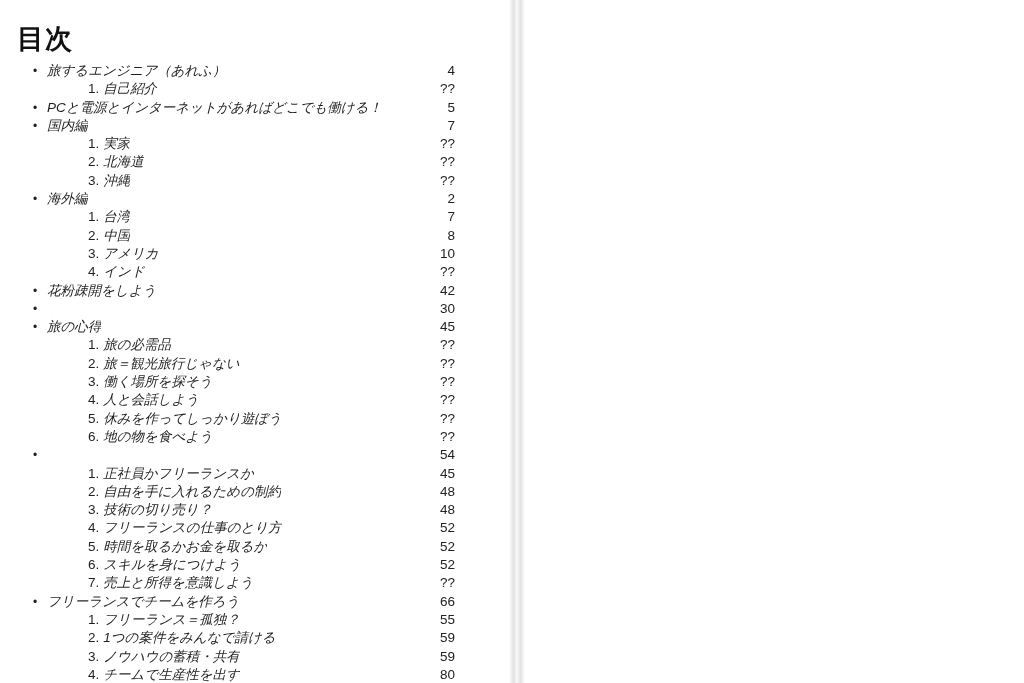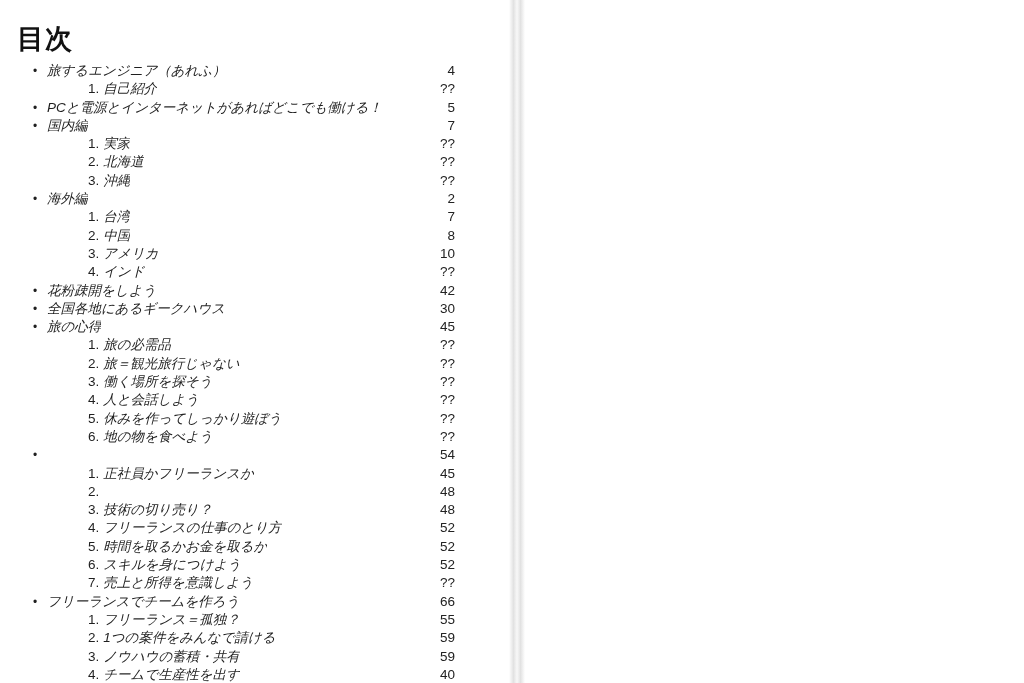--- a/index.html
+++ b/index.html
@@ -101,21 +101,20 @@
         <span class="title">インド</span>
         <span class="pagenum">??</span>
       </div>
       <div class="row lvl1">
         <span class="marker bullet">•</span>
         <span class="title">花粉疎開をしよう</span>
         <span class="pagenum">42</span>
       </div>
       <div class="row lvl1">
         <span class="marker bullet">•</span>
-        <span class="title">全国各地にあるギークハウス</span>
         <span class="pagenum">30</span>
       </div>
       <div class="row lvl1">
         <span class="marker bullet">•</span>
         <span class="title">旅の心得</span>
         <span class="pagenum">45</span>
       </div>
       <div class="row lvl2">
         <span class="marker num">1.</span>
         <span class="title">旅の必需品</span>
@@ -150,20 +149,21 @@
         <span class="marker bullet">•</span>
         <span class="pagenum">54</span>
       </div>
       <div class="row lvl2">
         <span class="marker num">1.</span>
         <span class="title">正社員かフリーランスか</span>
         <span class="pagenum">45</span>
       </div>
       <div class="row lvl2">
         <span class="marker num">2.</span>
+        <span class="title">自由を手に入れるための制約</span>
         <span class="pagenum">48</span>
       </div>
       <div class="row lvl2">
         <span class="marker num">3.</span>
         <span class="title">技術の切り売り？</span>
         <span class="pagenum">48</span>
       </div>
       <div class="row lvl2">
         <span class="marker num">4.</span>
         <span class="title">フリーランスの仕事のとり方</span>
@@ -200,21 +200,21 @@
         <span class="pagenum">59</span>
       </div>
       <div class="row lvl2">
         <span class="marker num">3.</span>
         <span class="title">ノウハウの蓄積・共有</span>
         <span class="pagenum">59</span>
       </div>
       <div class="row lvl2">
         <span class="marker num">4.</span>
         <span class="title">チームで生産性を出す</span>
-        <span class="pagenum">40</span>
+        <span class="pagenum">80</span>
       </div>
     </div>
 </div>
 
 <div class="gutter"></div>
 
 <div class="page page-right">
   
 </div>
 

